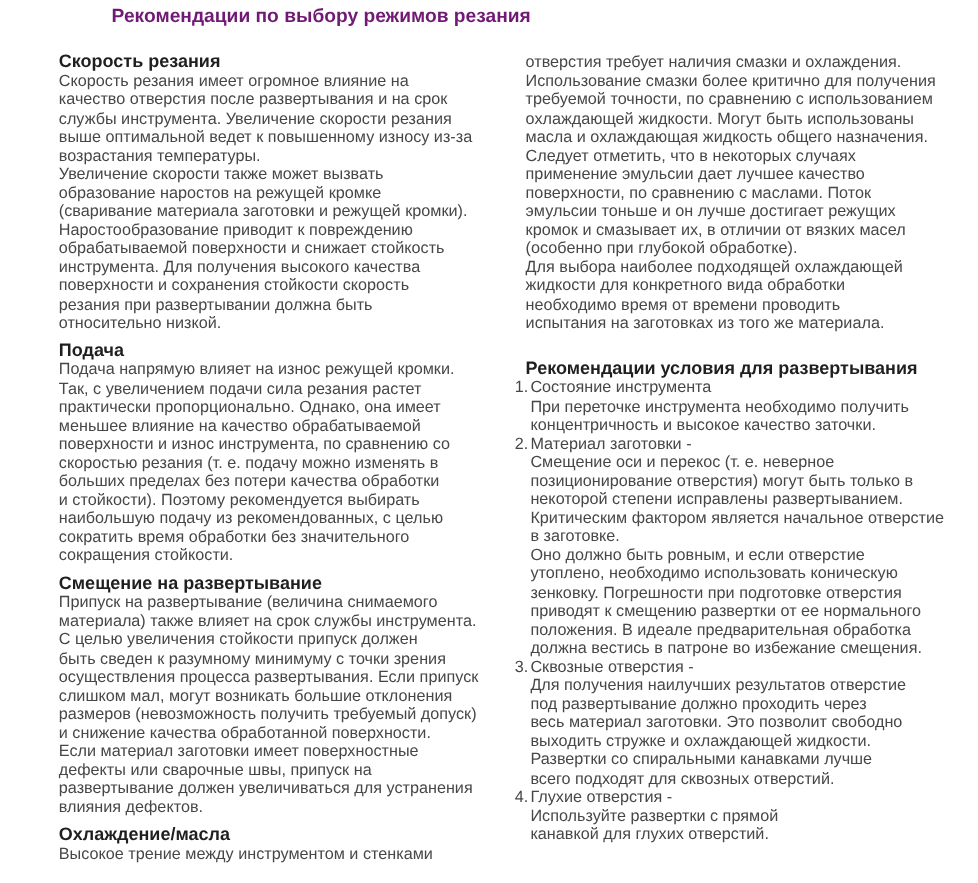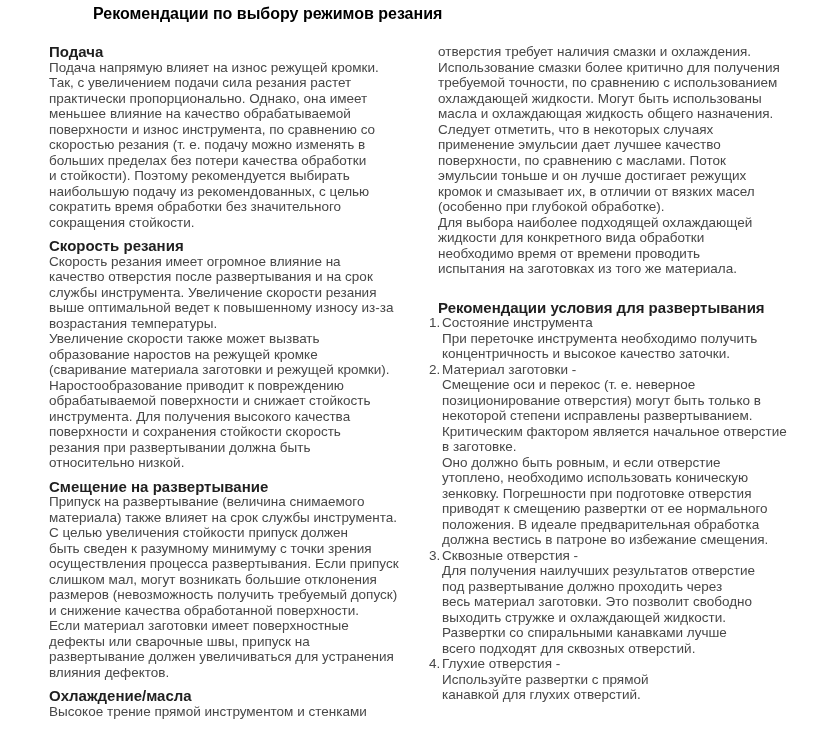--- a/index.html
+++ b/index.html
@@ -16,21 +16,21 @@
     -webkit-font-smoothing: antialiased;
   }
   .page-title {
     position: absolute;
     left: 93px;
     top: 4px;
     margin: 0;
     font-size: 16px;
     line-height: 20px;
     font-weight: bold;
-    color: #000000;
+    color: #701a75;
     white-space: nowrap;
   }
   .col {
     position: absolute;
     top: 44px;
   }
   .col-left  { left: 49px;  width: 378px; }
   .col-right { left: 438px; width: 384px; }
   h2.section-heading {
     margin: 0;
@@ -68,68 +68,68 @@
 </style>
 </head>
 <body>
 
 <main>
 
   <h1 class="page-title">Рекомендации по выбору режимов резания</h1>
 
   <section class="col col-left">
     <div class="section">
-      <h2 class="section-heading">Подача</h2>
-      <p class="body-text">Подача напрямую влияет на износ режущей кромки.
-Так, с увеличением подачи сила резания растет
-практически пропорционально. Однако, она имеет
-меньшее влияние на качество обрабатываемой
-поверхности и износ инструмента, по сравнению со
-скоростью резания (т. е. подачу можно изменять в
-больших пределах без потери качества обработки
-и стойкости). Поэтому рекомендуется выбирать
-наибольшую подачу из рекомендованных, с целью
-сократить время обработки без значительного
-сокращения стойкости.</p>
-    </div>
-    <div class="section">
       <h2 class="section-heading">Скорость резания</h2>
       <p class="body-text">Скорость резания имеет огромное влияние на
 качество отверстия после развертывания и на срок
 службы инструмента. Увеличение скорости резания
 выше оптимальной ведет к повышенному износу из-за
 возрастания температуры.
 Увеличение скорости также может вызвать
 образование наростов на режущей кромке
 (сваривание материала заготовки и режущей кромки).
 Наростообразование приводит к повреждению
 обрабатываемой поверхности и снижает стойкость
 инструмента. Для получения высокого качества
 поверхности и сохранения стойкости скорость
 резания при развертывании должна быть
 относительно низкой.</p>
+    </div>
+    <div class="section">
+      <h2 class="section-heading">Подача</h2>
+      <p class="body-text">Подача напрямую влияет на износ режущей кромки.
+Так, с увеличением подачи сила резания растет
+практически пропорционально. Однако, она имеет
+меньшее влияние на качество обрабатываемой
+поверхности и износ инструмента, по сравнению со
+скоростью резания (т. е. подачу можно изменять в
+больших пределах без потери качества обработки
+и стойкости). Поэтому рекомендуется выбирать
+наибольшую подачу из рекомендованных, с целью
+сократить время обработки без значительного
+сокращения стойкости.</p>
     </div>
     <div class="section">
       <h2 class="section-heading">Смещение на развертывание</h2>
       <p class="body-text">Припуск на развертывание (величина снимаемого
 материала) также влияет на срок службы инструмента.
 С целью увеличения стойкости припуск должен
 быть сведен к разумному минимуму с точки зрения
 осуществления процесса развертывания. Если припуск
 слишком мал, могут возникать большие отклонения
 размеров (невозможность получить требуемый допуск)
 и снижение качества обработанной поверхности.
 Если материал заготовки имеет поверхностные
 дефекты или сварочные швы, припуск на
 развертывание должен увеличиваться для устранения
 влияния дефектов.</p>
     </div>
     <div class="section">
       <h2 class="section-heading">Охлаждение/масла</h2>
-      <p class="body-text">Высокое трение прямой инструментом и стенками</p>
+      <p class="body-text">Высокое трение между инструментом и стенками</p>
     </div>
   </section>
 
   <section class="col col-right">
     <p class="body-text">отверстия требует наличия смазки и охлаждения.
 Использование смазки более критично для получения
 требуемой точности, по сравнению с использованием
 охлаждающей жидкости. Могут быть использованы
 масла и охлаждающая жидкость общего назначения.
 Следует отметить, что в некоторых случаях

